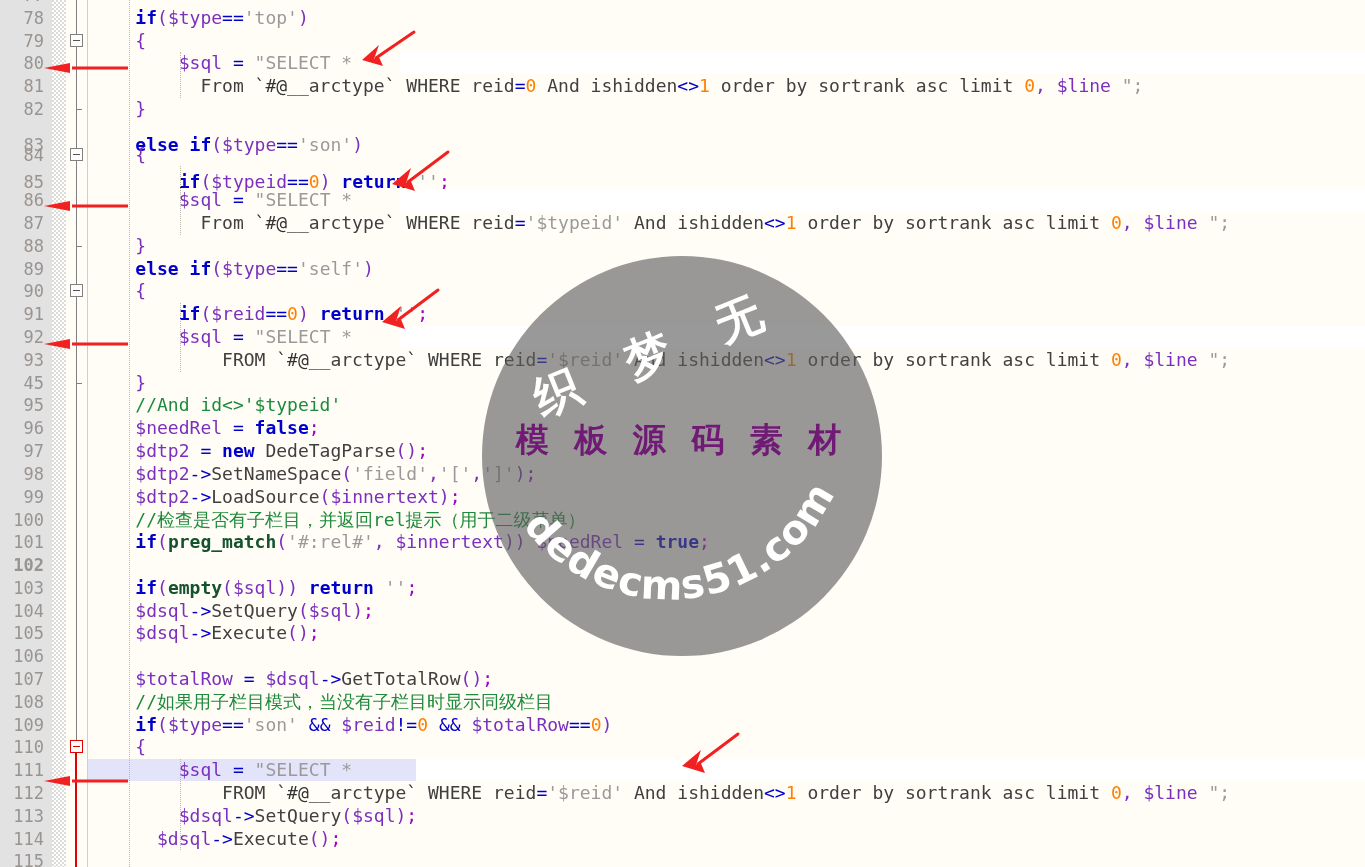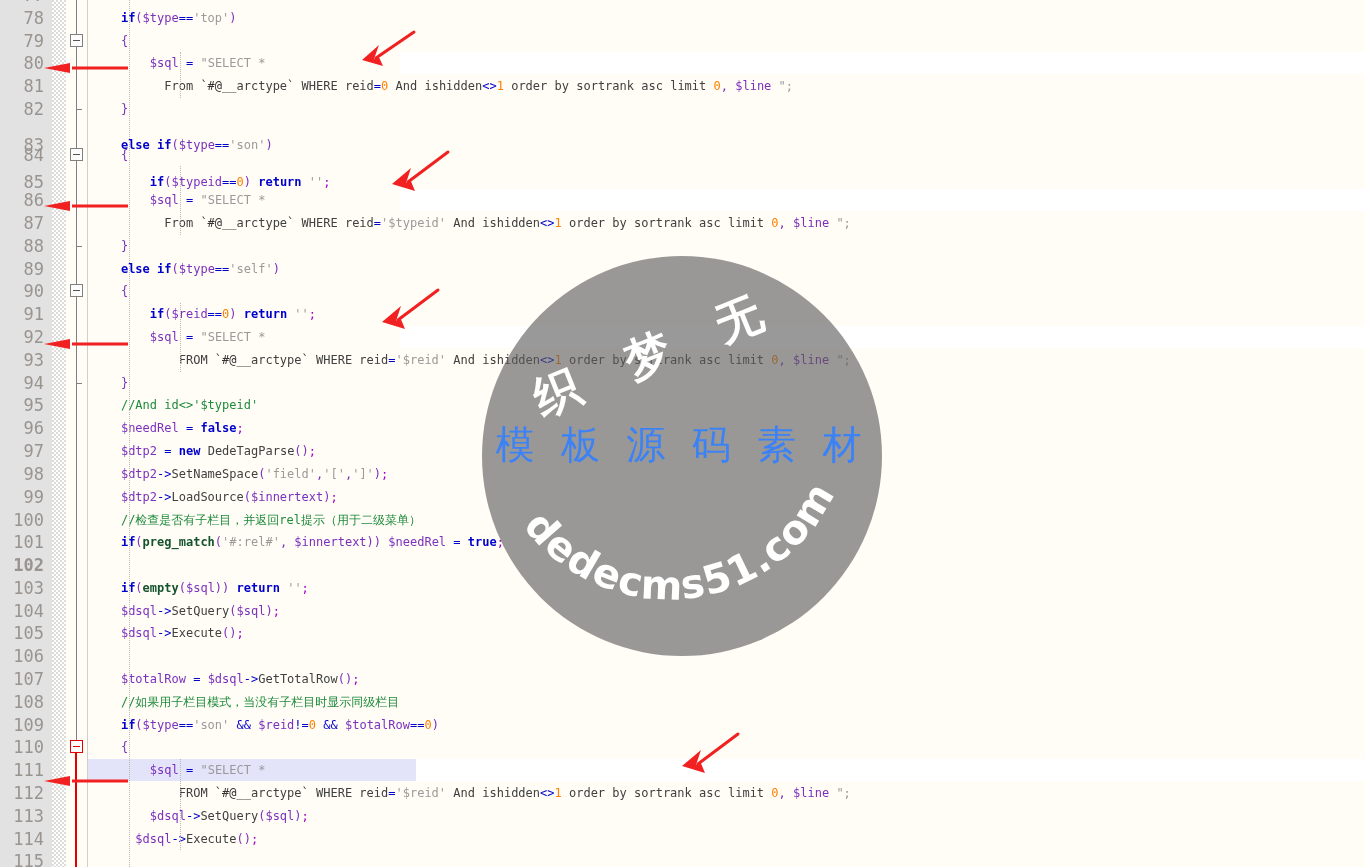--- a/index.html
+++ b/index.html
@@ -92,21 +92,21 @@
     width: 44px;
     text-align: right;
     color: #999490;
     font-size: 17px;
     line-height: 22px;
     font-family: "DejaVu Sans Mono", "Liberation Mono", monospace;
   }
   .row .code {
     position: absolute;
     left: 92px; top: 0;
-    font-size: 12px;
+    font-size: 18px;
     line-height: 22px;
     color: #333;
     letter-spacing: 0px;
     font-family: "DejaVu Sans Mono", "Liberation Mono", monospace;
   }
   .row.hl-lav .hlbg {
     position: absolute;
     left: 88px; top: 0;
     width: 1277px; height: 22px;
     background: #e3e3f9;
@@ -161,24 +161,24 @@
     letter-spacing: 18px;
     text-align: center;
     line-height: 110px;
     white-space: pre;
   }
   #watermark .wm-mid {
     position: absolute;
     left: 0px; top: 162px;
     width: 400px;
     text-align: center;
-    color: #3b82f6;
+    color: #701a75;
     font-family: "DejaVu Sans", "Liberation Sans", sans-serif;
-    font-weight: normal;
-    font-size: 39px;
+    font-weight: bold;
+    font-size: 33px;
     letter-spacing: 7px;
     white-space: pre;
   }
   #watermark .wm-arc {
     position: absolute;
     left: 0; top: 0;
     width: 400px; height: 400px;
   }
   #watermark .wm-arc text {
     fill: #ffffff;
@@ -219,21 +219,21 @@
       <div class="row" style="top: 143.6px;"><div class="ln">84</div><div class="code">    <span class="punc">{</span></div></div>
       <div class="row" style="top: 171px;"><div class="ln">85</div><div class="code">        <span class="kw">if</span><span class="punc">(</span><span class="var">$typeid</span><span class="op">==</span><span class="num">0</span><span class="punc">)</span> <span class="kw">return</span> <span class="str">''</span><span class="semi">;</span></div></div>
       <div class="row" style="top: 189.2px;"><div class="ln">86</div><div class="code">        <span class="var">$sql</span> <span class="op">=</span> <span class="sql">"</span><span class="sql">S</span><span class="sql">E</span><span class="sql">L</span><span class="sql">E</span><span class="sql">C</span><span class="sql">T</span><span class="sql"> </span><span class="sql">*</span></div></div>
       <div class="row" style="top: 212px;"><div class="ln">87</div><div class="code">          <span class="plain">From</span> `#@<span class="plain">__arctype</span>` <span class="plain">WHERE</span> <span class="plain">reid</span><span class="op">=</span><span class="str">'$typeid'</span> <span class="plain">And</span> <span class="plain">ishidden</span><span class="op">&lt;&gt;</span><span class="num">1</span> <span class="plain">order</span> <span class="plain">by</span> <span class="plain">sortrank</span> <span class="plain">asc</span> <span class="plain">limit</span> <span class="num">0</span><span class="punc">,</span> <span class="var">$line</span> <span class="sql">"</span><span class="sql">;</span></div></div>
       <div class="row" style="top: 234.8px;"><div class="ln">88</div><div class="code">    <span class="punc">}</span></div></div>
       <div class="row" style="top: 257.6px;"><div class="ln">89</div><div class="code">    <span class="kw">else</span> <span class="kw">if</span><span class="punc">(</span><span class="var">$type</span><span class="op">==</span><span class="str">'self'</span><span class="punc">)</span></div></div>
       <div class="row" style="top: 280.4px;"><div class="ln">90</div><div class="code">    <span class="punc">{</span></div></div>
       <div class="row" style="top: 303.2px;"><div class="ln">91</div><div class="code">        <span class="kw">if</span><span class="punc">(</span><span class="var">$reid</span><span class="op">==</span><span class="num">0</span><span class="punc">)</span> <span class="kw">return</span> <span class="str">''</span><span class="semi">;</span></div></div>
       <div class="row" style="top: 326px;"><div class="ln">92</div><div class="code">        <span class="var">$sql</span> <span class="op">=</span> <span class="sql">"</span><span class="sql">S</span><span class="sql">E</span><span class="sql">L</span><span class="sql">E</span><span class="sql">C</span><span class="sql">T</span><span class="sql"> </span><span class="sql">*</span></div></div>
       <div class="row" style="top: 348.8px;"><div class="ln">93</div><div class="code">            <span class="plain">FROM</span> `#@<span class="plain">__arctype</span>` <span class="plain">WHERE</span> <span class="plain">reid</span><span class="op">=</span><span class="str">'$reid'</span> <span class="plain">And</span> <span class="plain">ishidden</span><span class="op">&lt;&gt;</span><span class="num">1</span> <span class="plain">order</span> <span class="plain">by</span> <span class="plain">sortrank</span> <span class="plain">asc</span> <span class="plain">limit</span> <span class="num">0</span><span class="punc">,</span> <span class="var">$line</span> <span class="sql">"</span><span class="sql">;</span></div></div>
-      <div class="row" style="top: 371.6px;"><div class="ln">94</div><div class="code">    <span class="punc">}</span></div></div>
+      <div class="row" style="top: 371.6px;"><div class="ln">45</div><div class="code">    <span class="punc">}</span></div></div>
       <div class="row" style="top: 394.4px;"><div class="ln">95</div><div class="code">    <span class="cmt">//And id&lt;&gt;'$typeid'</span></div></div>
       <div class="row" style="top: 417.2px;"><div class="ln">96</div><div class="code">    <span class="var">$needRel</span> <span class="op">=</span> <span class="kw">false</span><span class="semi">;</span></div></div>
       <div class="row" style="top: 440px;"><div class="ln">97</div><div class="code">    <span class="var">$dtp2</span> <span class="op">=</span> <span class="kw">new</span> <span class="plain">DedeTagParse</span><span class="punc">(</span><span class="punc">)</span><span class="semi">;</span></div></div>
       <div class="row" style="top: 462.8px;"><div class="ln">98</div><div class="code">    <span class="var">$dtp2</span><span class="op">-&gt;</span><span class="plain">SetNameSpace</span><span class="punc">(</span><span class="str">'field'</span><span class="punc">,</span><span class="str">'['</span><span class="punc">,</span><span class="str">']'</span><span class="punc">)</span><span class="semi">;</span></div></div>
       <div class="row" style="top: 485.6px;"><div class="ln">99</div><div class="code">    <span class="var">$dtp2</span><span class="op">-&gt;</span><span class="plain">LoadSource</span><span class="punc">(</span><span class="var">$innertext</span><span class="punc">)</span><span class="semi">;</span></div></div>
       <div class="row" style="top: 509px;"><div class="ln">100</div><div class="code">    <span class="cmt">//检查是否有子栏目，并返回rel提示（用于二级菜单）</span></div></div>
       <div class="row" style="top: 531.2px;"><div class="ln">101</div><div class="code">    <span class="kw">if</span><span class="punc">(</span><span class="fn">preg_match</span><span class="punc">(</span><span class="str">'#:rel#'</span><span class="punc">,</span> <span class="var">$innertext</span><span class="punc">)</span><span class="punc">)</span> <span class="var">$needRel</span> <span class="op">=</span> <span class="kw">true</span><span class="semi">;</span></div></div>
       <div class="row" style="top: 554px; font-weight: bold;"><div class="ln">102</div><div class="code"></div></div>
       <div class="row" style="top: 576.8px;"><div class="ln">103</div><div class="code">    <span class="kw">if</span><span class="punc">(</span><span class="fn">empty</span><span class="punc">(</span><span class="var">$sql</span><span class="punc">)</span><span class="punc">)</span> <span class="kw">return</span> <span class="str">''</span><span class="semi">;</span></div></div>
       <div class="row" style="top: 599.6px;"><div class="ln">104</div><div class="code">    <span class="var">$dsql</span><span class="op">-&gt;</span><span class="plain">SetQuery</span><span class="punc">(</span><span class="var">$sql</span><span class="punc">)</span><span class="semi">;</span></div></div>

